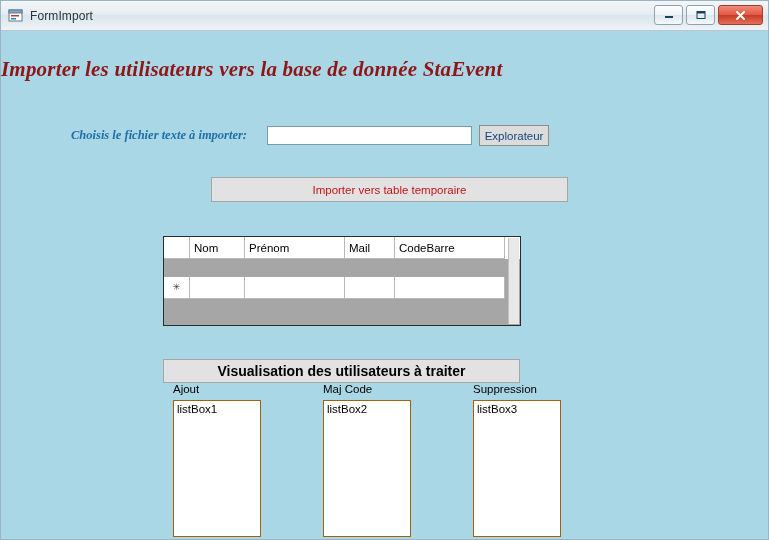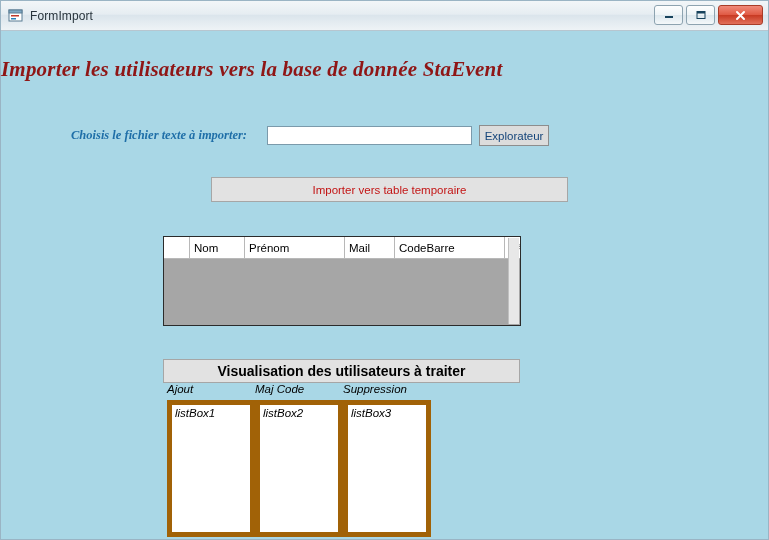--- a/index.html
+++ b/index.html
@@ -164,21 +164,22 @@
     border: 1px solid #2b2b2b;
     background: #a6a6a6;
     box-sizing: border-box;
     display: flex;
     flex-direction: column;
     overflow: hidden;
   }
   .grid-inner {
     flex: 1 1 auto;
     display: flex;
-    flex-direction: row;
+    flex-direction: column;
+    gap: 18px;
   }
   .grid-row {
     display: flex;
     height: 22px;
     box-sizing: border-box;
   }
   .grid-row.header { background: #ffffff; }
   .grid-cell {
     border-right: 1px solid #b8b8b8;
     border-bottom: 1px solid #b8b8b8;
@@ -227,37 +228,37 @@
     font-size: 14px;
     font-weight: bold;
     color: #000000;
     box-sizing: border-box;
     margin-top: 16px;
   }
 
   
   .lists {
     position: absolute;
-    left: 166px;
+    left: 172px;
     top: 352px;
     width: 420px;
     display: flex;
-    font-style: italic;
+    gap: 62px;
   }
   .list-col { width: 88px; }
   .list-label {
     font-size: 11.5px;
     color: #000;
     margin-bottom: 5px;
   }
   .listbox {
     width: 88px;
     height: 137px;
     background: #ffffff;
-    border: 5px solid #a16207;
+    border: 1px solid #a16207;
     box-sizing: border-box;
     font-size: 11.5px;
     color: #000;
     padding: 2px 3px;
     overflow: hidden;
   }
 </style>
 </head>
 <body>
 

